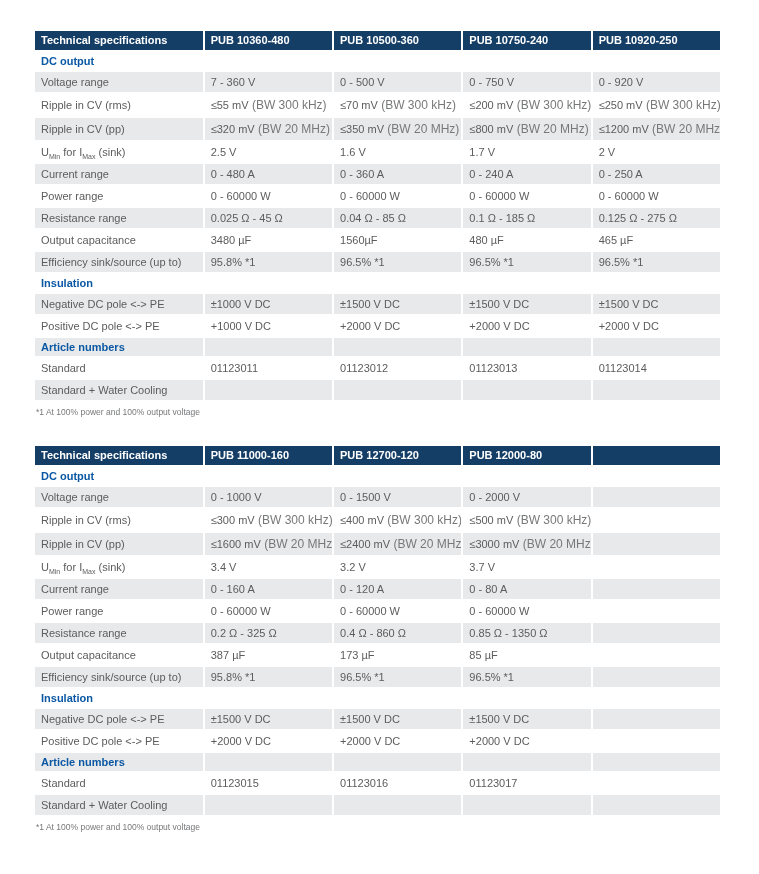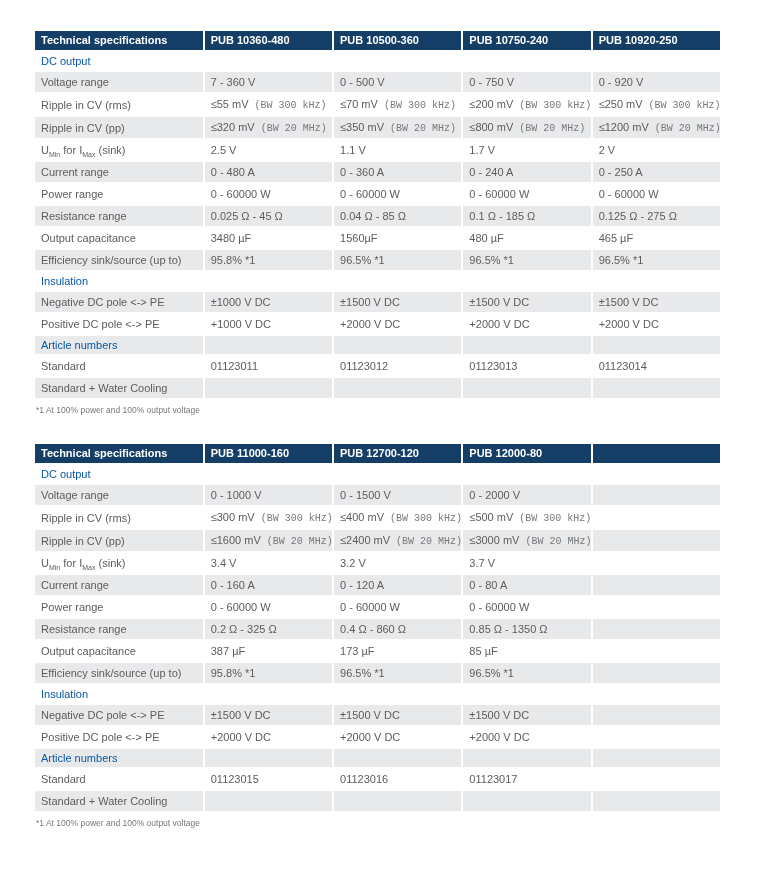--- a/index.html
+++ b/index.html
@@ -37,26 +37,26 @@
     padding: 4px 4px 4px 6px;
     white-space: nowrap;
     overflow: hidden;
     vertical-align: middle;
     height: 13px;
     background: #ffffff;
   }
   tr.alt td { background: var(--row-alt, #e8e9ea); }
   td.section-label {
     color: var(--section-text, #0a58a4);
-    font-weight: normal;
+    font-weight: bold;
     padding-top: 3px;
     padding-bottom: 3px;
   }
   td sub { font-size: 7px; line-height: 0; }
-  .small-note { font-size: 10px; color: var(--note-text, #77787a); font-family: Liberation Mono, monospace; }
+  .small-note { font-size: 12px; color: var(--note-text, #77787a); }
 
   .footnote {
     font-size: 8.5px;
     color: var(--note-text, #77787a);
     margin: 5px 0 0 1px;
   }
   .table-block-2 { margin-top: 27px; }
 </style>
 </head>
 <body>
@@ -105,21 +105,21 @@
           <tr class="alt">
             <td class="row-label">Ripple in CV (pp)</td>
             <td class="cell-value"><span>≤320 mV</span><span class="small-note"> (BW 20 MHz)</span></td>
             <td class="cell-value"><span>≤350 mV</span><span class="small-note"> (BW 20 MHz)</span></td>
             <td class="cell-value"><span>≤800 mV</span><span class="small-note"> (BW 20 MHz)</span></td>
             <td class="cell-value"><span>≤1200 mV</span><span class="small-note"> (BW 20 MHz)</span></td>
           </tr>
           <tr>
             <td class="row-label">U<sub>Min</sub> for I<sub>Max</sub> (sink)</td>
             <td class="cell-value">2.5 V</td>
-            <td class="cell-value">1.1 V</td>
+            <td class="cell-value">1.6 V</td>
             <td class="cell-value">1.7 V</td>
             <td class="cell-value">2 V</td>
           </tr>
           <tr class="alt">
             <td class="row-label">Current range</td>
             <td class="cell-value">0 - 480 A</td>
             <td class="cell-value">0 - 360 A</td>
             <td class="cell-value">0 - 240 A</td>
             <td class="cell-value">0 - 250 A</td>
           </tr>

